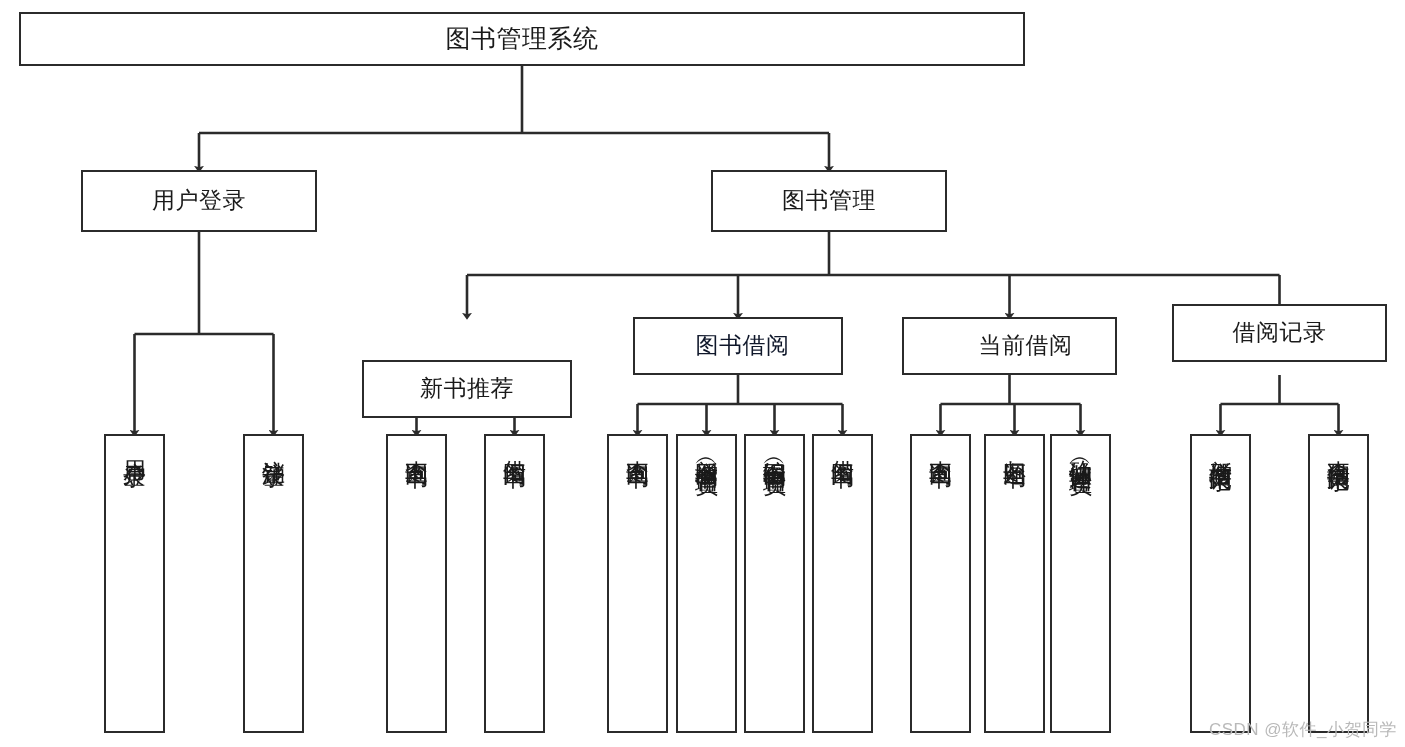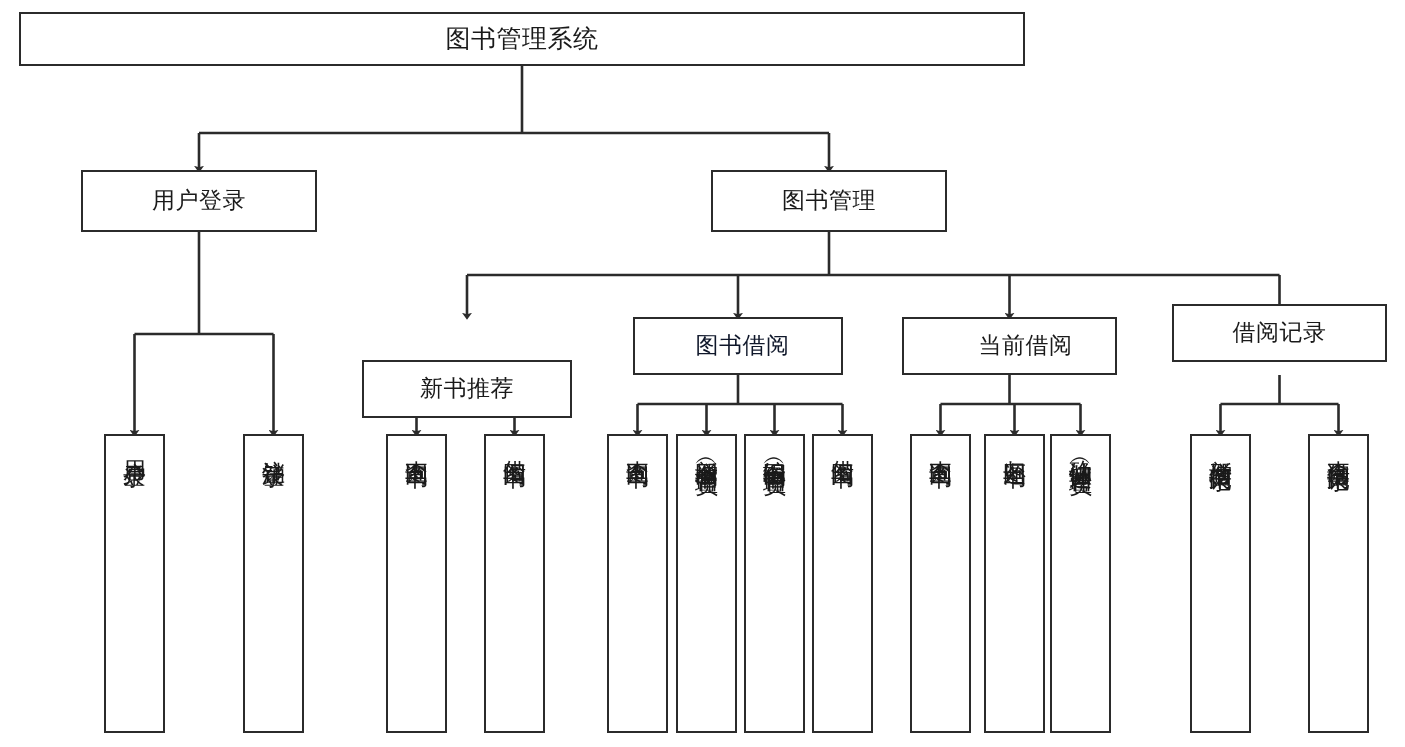--- a/index.html
+++ b/index.html
@@ -177,13 +177,14 @@
         <span class="node-label" style="color: rgb(26, 26, 26);">确认归还（管理员）</span>
       </div>
       <div class="node-box node-v" style="left: 1190px; top: 434px; width: 61px; height: 299px; border-color: rgb(43, 43, 43); background: rgb(255, 255, 255);">
         <span class="node-label" style="color: rgb(26, 26, 26);">新增借阅记录</span>
       </div>
       <div class="node-box node-v" style="left: 1308px; top: 434px; width: 61px; height: 299px; border-color: rgb(43, 43, 43); background: rgb(255, 255, 255);">
         <span class="node-label" style="color: rgb(26, 26, 26);">查询借阅记录</span>
       </div>
     </div>
 
+  <div id="watermark">CSDN @软件_小贺同学</div>
 </div>
 
 </body></html>

